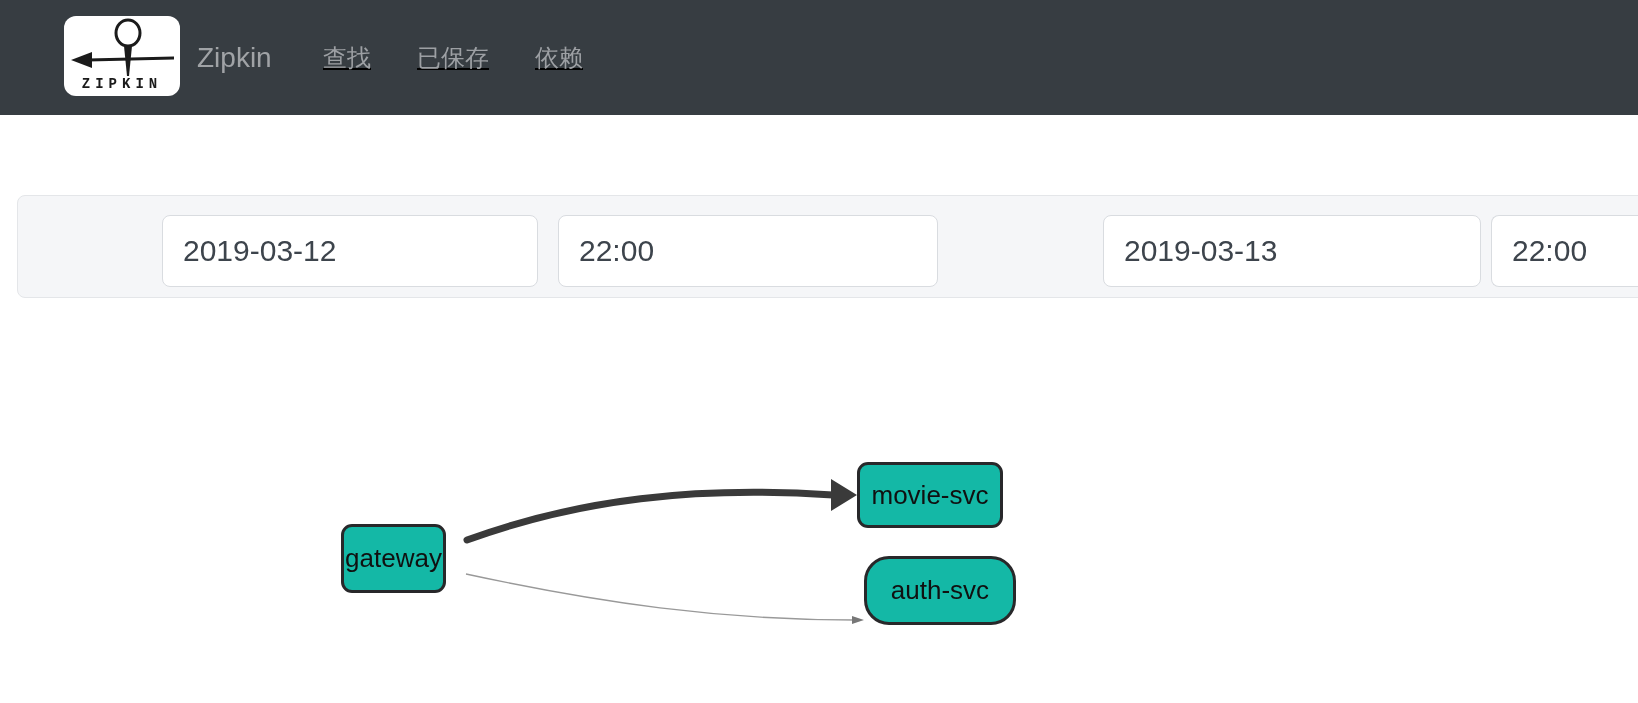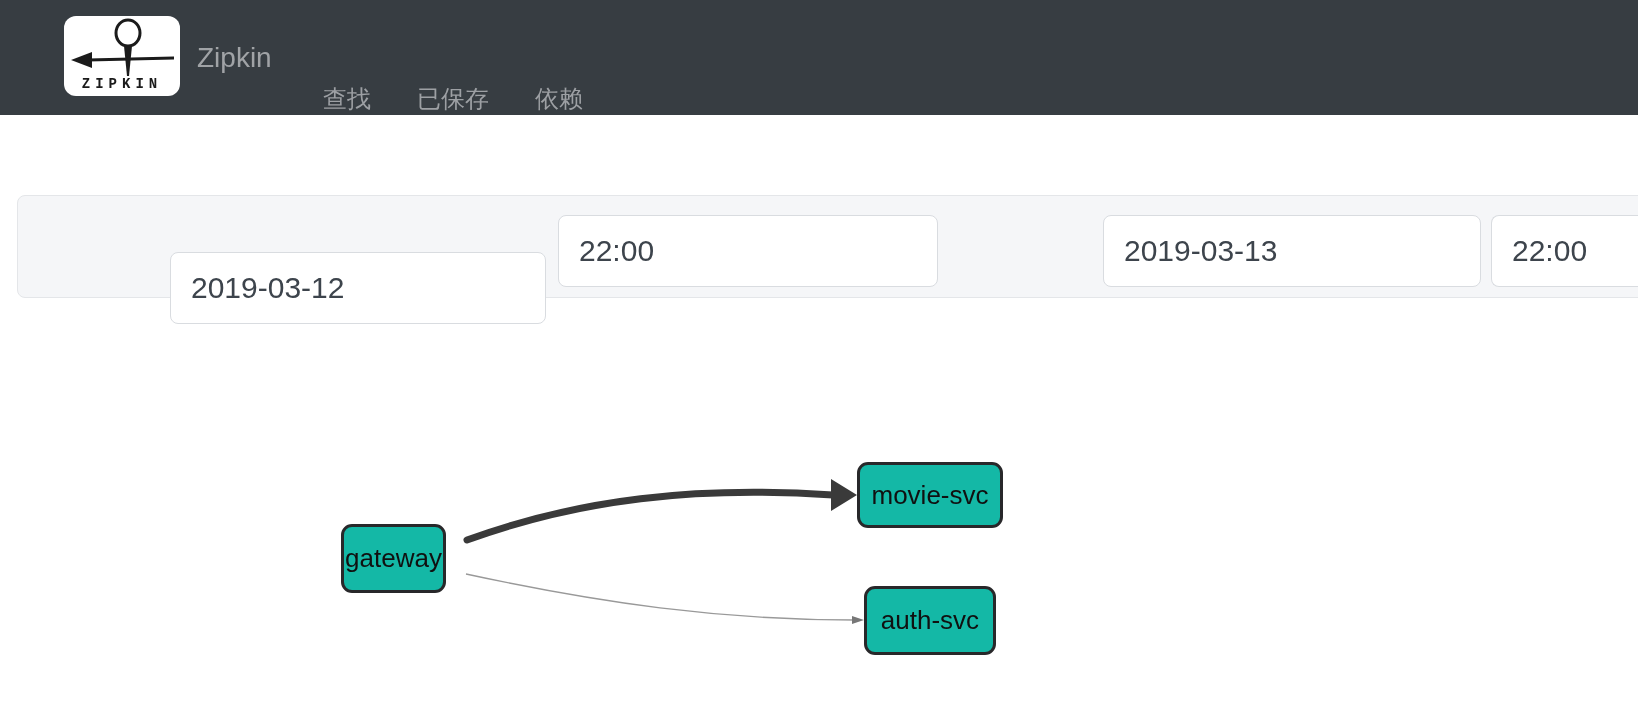--- a/index.html
+++ b/index.html
@@ -26,21 +26,21 @@
   }
   .logo svg { display: block; width: 100%; height: 100%; }
   .brand {
     position: absolute; left: 197px; top: 0; height: 115px;
     display: flex; align-items: center;
     color: #a0a3a6; font-size: 28px;
     text-decoration: none; cursor: pointer;
   }
   .nav-links {
     position: absolute; left: 323px; top: 0; height: 115px;
-    display: flex; align-items: flex-end;
+    display: flex; align-items: center; text-decoration: underline;
   }
   .nav-links a {
     color: #9da0a4; font-size: 24px;
     margin-right: 46px;
     text-decoration: none; cursor: pointer; white-space: nowrap;
   }
 
   
   .filter-panel {
     position: absolute; left: 17px; top: 195px;
@@ -58,41 +58,41 @@
   #end-label   { left: 947px; }  
   .filter-input {
     position: absolute; top: 19px; height: 72px;
     background: #ffffff;
     border: 1px solid #d9dce0;
     border-radius: 8px;
     font-family: "Liberation Sans", "DejaVu Sans", sans-serif;
     font-size: 30px; color: #3d444c;
     padding: 0 0 0 20px; outline: none;
   }
-  #start-date { left: 152px;  width: 376px; margin-top: 37px; }  
+  #start-date { left: 144px;  width: 376px; }  
   #start-time { left: 540px;  width: 380px; }  
   #end-date   { left: 1085px; width: 378px; }  
   #end-time   { left: 1473px; width: 200px; border-right: none;
                 border-top-right-radius: 0; border-bottom-right-radius: 0; } 
 
   
   .graph { position: absolute; left: 0; top: 0; width: 1638px; height: 703px; pointer-events: none; }
   .edges { position: absolute; left: 0; top: 0; }
   .node {
     position: absolute;
     background: #14b8a6;
     border: 3px solid #28282a;
     border-radius: 11px;
     display: flex; align-items: center; justify-content: center;
     font-size: 26px; color: #101010;
     pointer-events: auto; cursor: pointer;
   }
   #node-gateway   { left: 341px; top: 524px; width: 105px; height: 69px; }
   #node-movie-svc { left: 857px; top: 462px; width: 146px; height: 66px; }
-  #node-auth-svc  { left: 864px; top: 586px; width: 132px; height: 69px; }
+  #node-auth-svc  { left: 864px; top: 556px; width: 152px; height: 69px; border-radius: 25px; }
 </style>
 </head>
 <body>
 
 <div class="navbar">
   <a class="logo">
     <svg viewBox="0 0 116 80">
 
       <ellipse cx="64" cy="17" rx="12" ry="13" fill="none" stroke="#1b1b1b" stroke-width="3"></ellipse>
 

